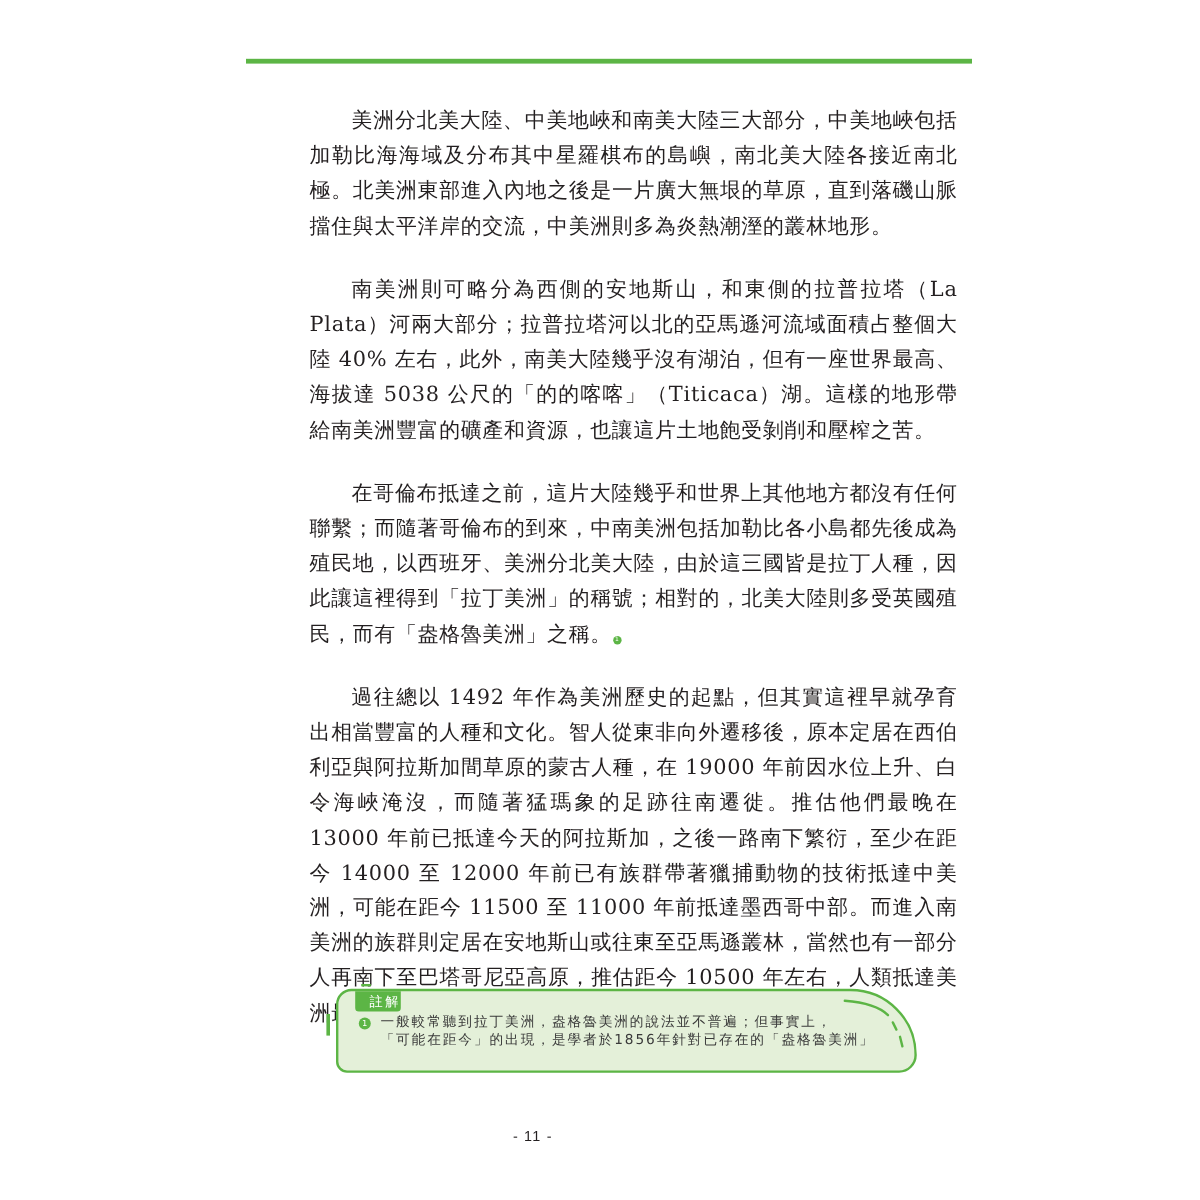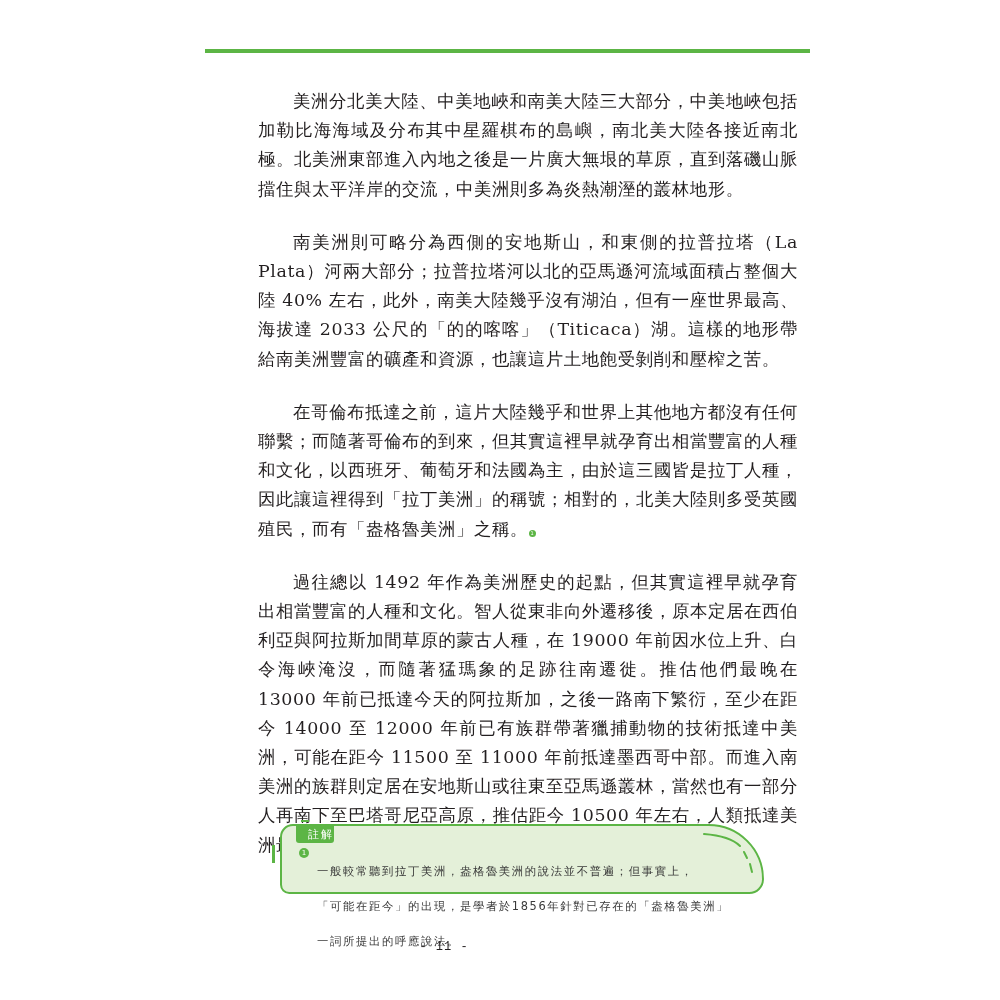--- a/index.html
+++ b/index.html
@@ -119,54 +119,53 @@
       position: absolute;
       left: 317px;
       top: 844px;
       width: 420px;
       font-family: "DejaVu Sans", sans-serif;
       font-size: 11.4px;
       line-height: 15px;
       color: #3a3a3a;
       letter-spacing: 1.6px;
     }
-    .note-line { display: block; white-space: nowrap; margin-top: 20px; }
+    .note-line { display: block; white-space: nowrap; }
     .page-number {
       position: absolute;
       left: 0;
       width: 888px;
       top: 940px;
       text-align: center;
-      font-family: Liberation Mono, monospace;
+      font-family: Liberation Sans, sans-serif;
       font-size: 12px;
       color: #231f20;
       letter-spacing: 1px;
     }
   </style>
 </head>
 <body>
 
 <div class="top-rule"></div>
 
 <div class="content">
   <p class="para">美洲分北美大陸、中美地峽和南美大陸三大部分，中美地峽包括加勒比海海域及分布其中星羅棋布的島嶼，南北美大陸各接近南北極。北美洲東部進入內地之後是一片廣大無垠的草原，直到落磯山脈擋住與太平洋岸的交流，中美洲則多為炎熱潮溼的叢林地形。</p>
-  <p class="para">南美洲則可略分為西側的安地斯山，和東側的拉普拉塔（La Plata）河兩大部分；拉普拉塔河以北的亞馬遜河流域面積占整個大陸 40% 左右，此外，南美大陸幾乎沒有湖泊，但有一座世界最高、海拔達 2033 公尺的「的的喀喀」（Titicaca）湖。這樣的地形帶給南美洲豐富的礦產和資源，也讓這片土地飽受剝削和壓榨之苦。</p>
-  <p class="para"><span>在哥倫布抵達之前，這片大陸幾乎和世界上其他地方都沒有任何聯繫；而隨著哥倫布的到來，但其實這裡早就孕育出相當豐富的人種和文化，以西班牙、葡萄牙和法國為主，由於這三國皆是拉丁人種，因此讓這裡得到「拉丁美洲」的稱號；相對的，北美大陸則多受英國殖民，而有「盎格魯美洲」之稱。</span><span class="note-ref">1</span></p>
+  <p class="para">南美洲則可略分為西側的安地斯山，和東側的拉普拉塔（La Plata）河兩大部分；拉普拉塔河以北的亞馬遜河流域面積占整個大陸 40% 左右，此外，南美大陸幾乎沒有湖泊，但有一座世界最高、海拔達 5038 公尺的「的的喀喀」（Titicaca）湖。這樣的地形帶給南美洲豐富的礦產和資源，也讓這片土地飽受剝削和壓榨之苦。</p>
+  <p class="para"><span>在哥倫布抵達之前，這片大陸幾乎和世界上其他地方都沒有任何聯繫；而隨著哥倫布的到來，中南美洲包括加勒比各小島都先後成為殖民地，以西班牙、美洲分北美大陸，由於這三國皆是拉丁人種，因此讓這裡得到「拉丁美洲」的稱號；相對的，北美大陸則多受英國殖民，而有「盎格魯美洲」之稱。</span><span class="note-ref">1</span></p>
   <p class="para">過往總以 1492 年作為美洲歷史的起點，但其實這裡早就孕育出相當豐富的人種和文化。智人從東非向外遷移後，原本定居在西伯利亞與阿拉斯加間草原的蒙古人種，在 19000 年前因水位上升、白令海峽淹沒，而隨著猛瑪象的足跡往南遷徙。推估他們最晚在 13000 年前已抵達今天的阿拉斯加，之後一路南下繁衍，至少在距今 14000 至 12000 年前已有族群帶著獵捕動物的技術抵達中美洲，可能在距今 11500 至 11000 年前抵達墨西哥中部。而進入南美洲的族群則定居在安地斯山或往東至亞馬遜叢林，當然也有一部分人再南下至巴塔哥尼亞高原，推估距今 10500 年左右，人類抵達美洲最南端的火地島（Tierra del Fuego）。</p>
 </div>
 
 <div class="note-top-tick"></div>
 <div class="note-left-bar"></div>
 <div class="note-box"></div>
 <div class="note-tab">註解</div>
 <svg class="note-deco" viewBox="0 0 60 50">
   <path d="M4 6 Q30 8 40 18" stroke="#5cb545" stroke-width="2" fill="none" stroke-linecap="round"></path>
   <path d="M44 24 L47 30" stroke="#5cb545" stroke-width="2" fill="none" stroke-linecap="round"></path>
   <path d="M50 36 L52 44" stroke="#5cb545" stroke-width="2" fill="none" stroke-linecap="round"></path>
 </svg>
 <div class="note-num">1</div>
 <div class="note-text">
   <span class="note-line">一般較常聽到拉丁美洲，盎格魯美洲的說法並不普遍；但事實上，</span>
   <span class="note-line">「可能在距今」的出現，是學者於1856年針對已存在的「盎格魯美洲」</span>
-  <span class="note-line">一詞所提出的呼應說法。</span>
 </div>
 
 <div class="page-number">- 11 -</div>
 
 </body></html>

